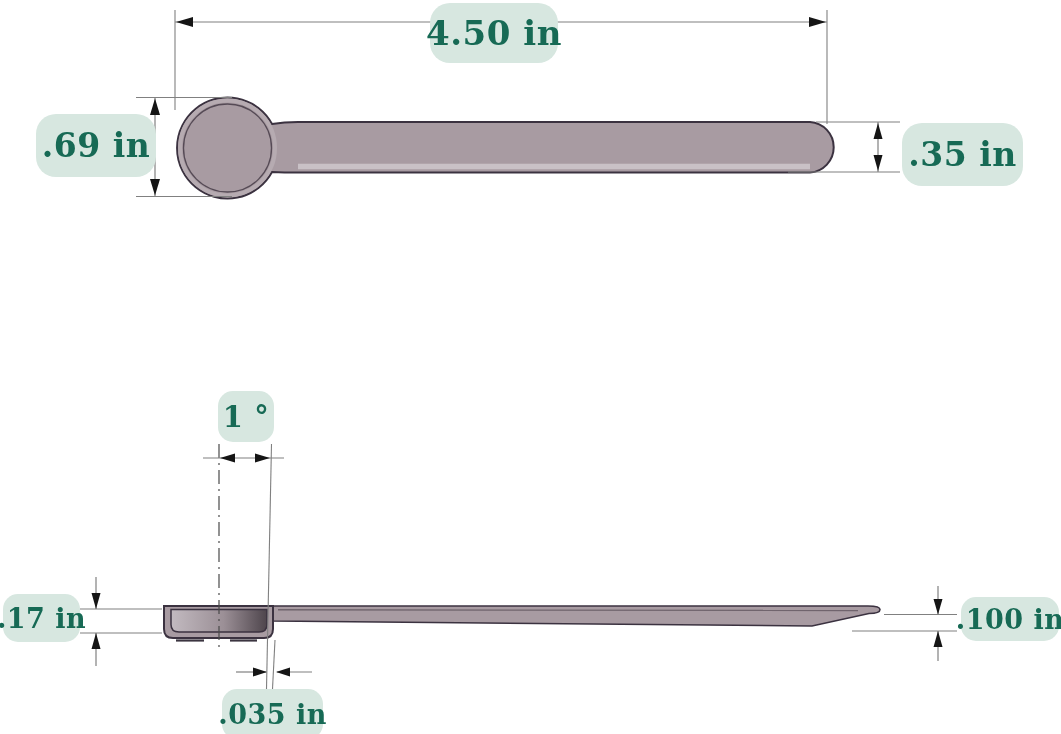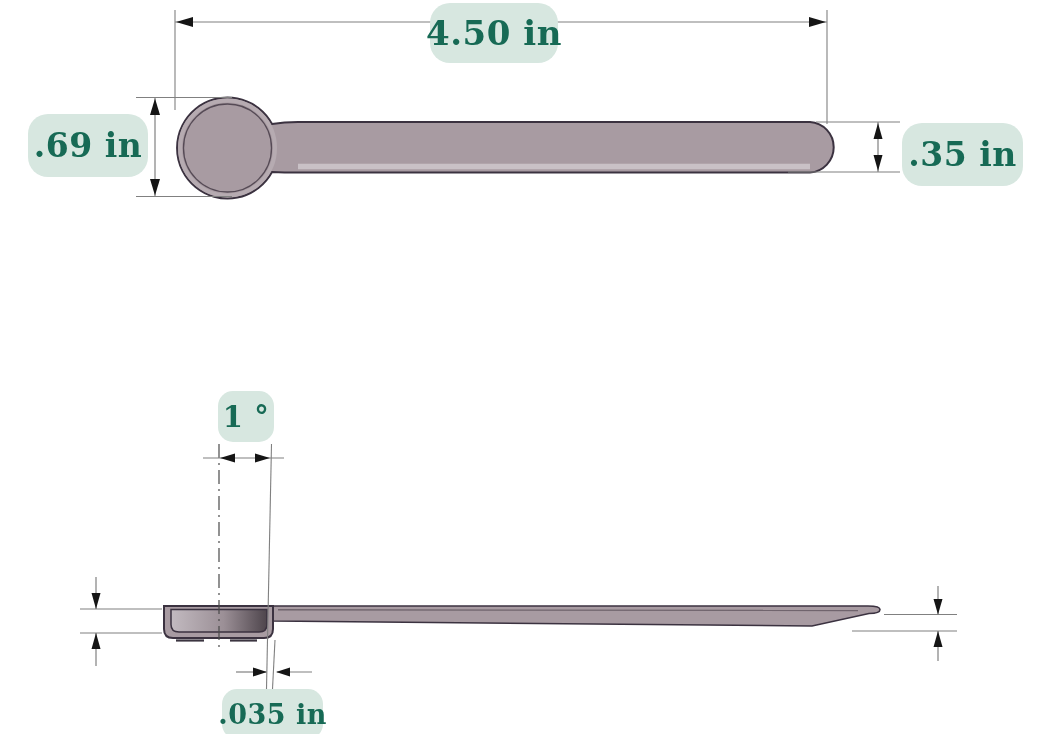--- a/index.html
+++ b/index.html
@@ -121,23 +121,25 @@
       <line class="extline" x1="275" y1="640" x2="272.5" y2="689"></line>
       <line class="dimline" x1="236" y1="672" x2="266" y2="672"></line>
       <line class="dimline" x1="277" y1="672" x2="312" y2="672"></line>
       <polygon class="arrowhead" points="267,672 253,667.5 253,676.5"></polygon>
       <polygon class="arrowhead" points="276,672 290,667.5 290,676.5"></polygon>
     </g>
   </svg>
 
   <div class="pill" style="left:430px;top:3px;width:128px;height:60px;font-size:34px;">4.50 in</div>
 
-  <div class="pill" style="left:28px;top:114px;width:120px;height:63px;font-size:33px;text-align:center;">.69 in</div>
+  <div class="pill" style="left:36px;top:114px;width:120px;height:63px;font-size:33px;text-align:center;">.69 in</div>
 
   <div class="pill" style="left:902px;top:114px;width:121px;height:63px;font-size:33px;margin-top:9px;">.35 in</div>
 
   <div class="pill small" style="left:218px;top:391px;width:56px;height:51px;font-size:29px;">1 °</div>
 
+  <div class="pill small" style="left:3px;top:594px;width:77px;height:48px;font-size:27px;">.17 in</div>
 
+  <div class="pill small" style="left:961px;top:597px;width:98px;height:44px;font-size:27px;">.100 in</div>
 
   <div class="pill small" style="left:222px;top:689px;width:101px;height:50px;font-size:27px;">.035 in</div>
 
 </div>
 
 </body></html>

